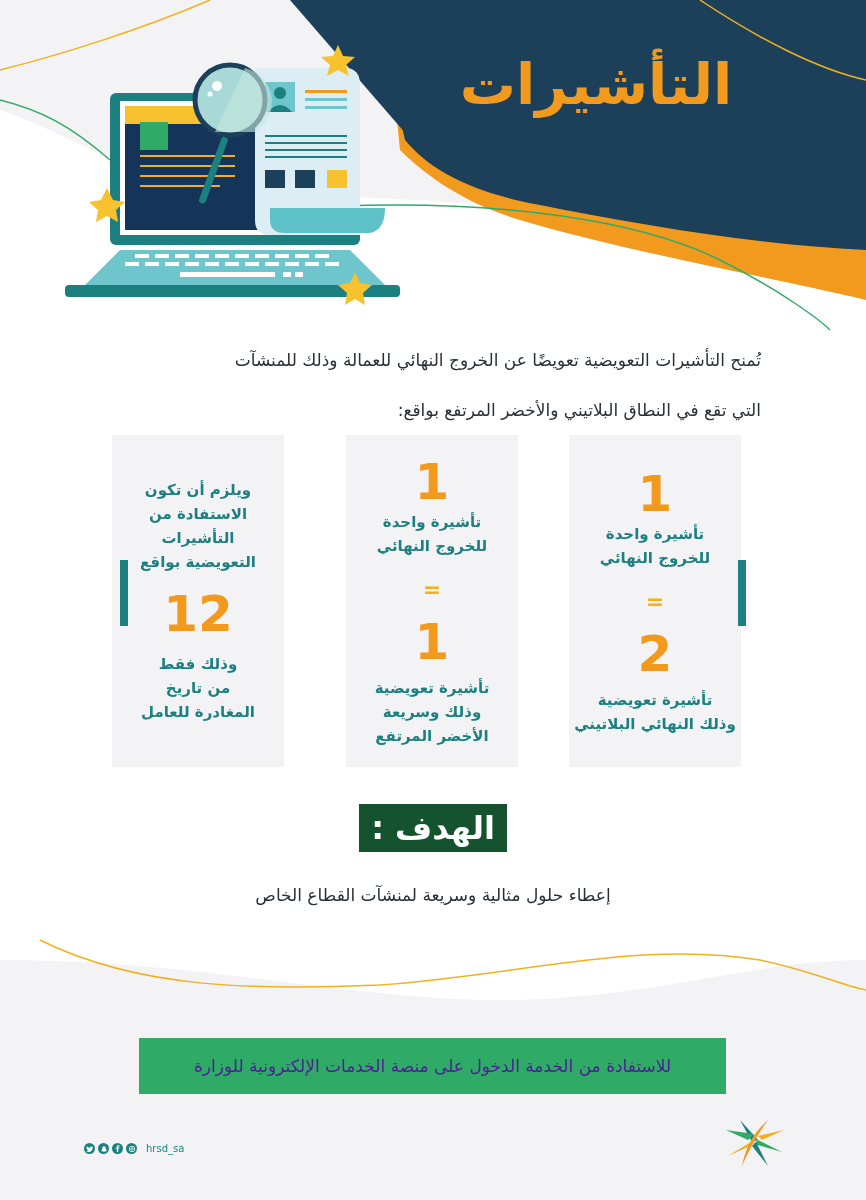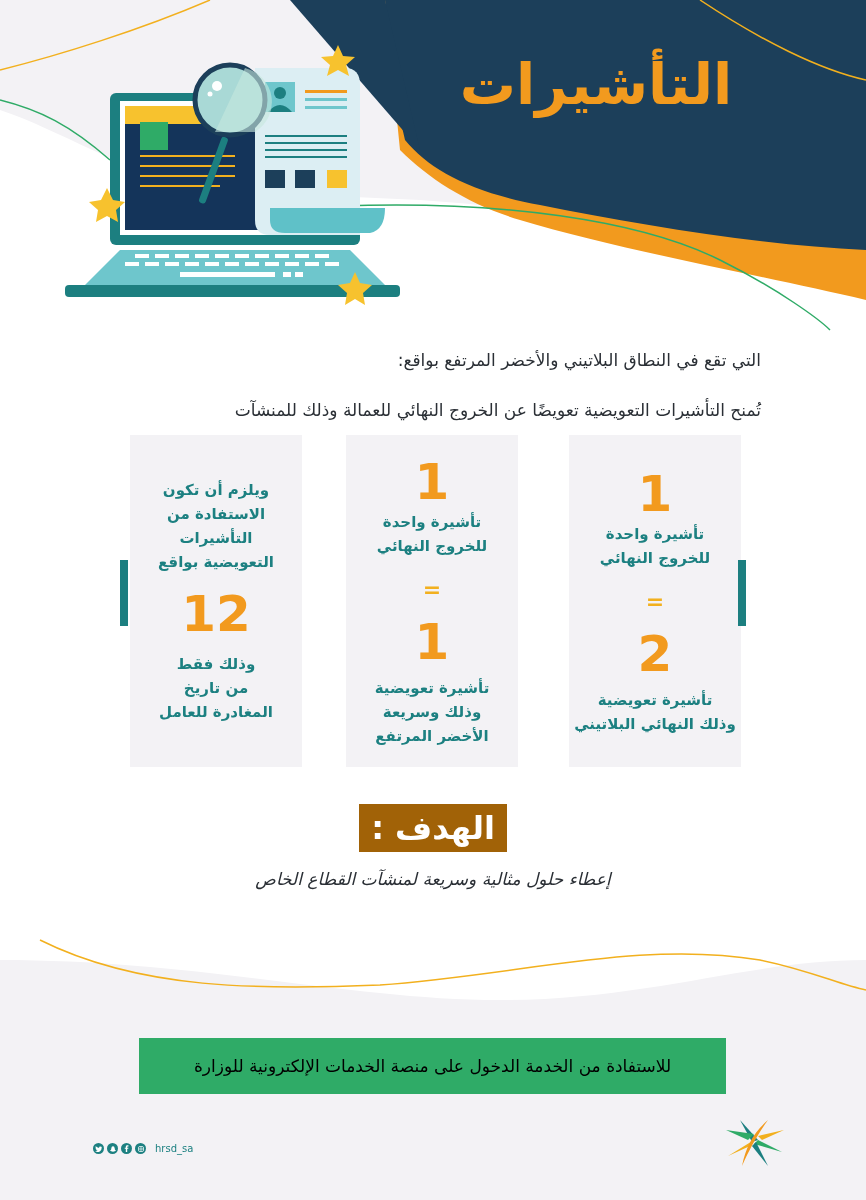--- a/index.html
+++ b/index.html
@@ -29,50 +29,50 @@
 
     .cards { position: absolute; top: 435px; left: 0; width: 866px; height: 332px; z-index: 3; }
     .card {
       position: absolute; top: 0; width: 172px; height: 332px;
       background: #f3f2f5; direction: rtl; text-align: center;
       display: flex; flex-direction: column; align-items: center; justify-content: center;
       font-family: "DejaVu Sans", sans-serif; color: #1c8081;
     }
     .card-1 { left: 569px; }
     .card-2 { left: 346px; }
-    .card-3 { left: 130px; }
+    .card-3 { left: 112px; }
     .card .num { font-size: 50px; font-weight: bold; color: #f29a1e; line-height: 56px; }
     .card .lbl { font-size: 15px; font-weight: bold; line-height: 24px; }
     .card .eq { font-size: 22px; font-weight: bold; color: #f2b01e; line-height: 20px; margin: 22px 0 14px; }
     .card .lbl-tight { margin-top: 6px; }
     .accent-bar { position: absolute; width: 8px; height: 66px; background: #1c7f80; z-index: 3; }
     .bar-right { left: 738px; top: 560px; }
     .bar-left { left: 120px; top: 560px; }
 
     .goal-tag {
       position: absolute; left: 359px; top: 804px; width: 148px; height: 48px;
-      background: #a16207; color: #ffffff; z-index: 3;
+      background: #14532d; color: #ffffff; z-index: 3;
       display: flex; align-items: center; justify-content: center; direction: rtl;
       font-family: "DejaVu Sans", sans-serif; font-weight: bold; font-size: 32px;
     }
     .goal-text {
       position: absolute; left: 160px; top: 866px; width: 546px; z-index: 3;
       direction: rtl; text-align: center;
       font-family: "DejaVu Sans", sans-serif; font-size: 17px; color: #2a2f35; line-height: 26px;
     }
-    .goal-text p { margin: 0; font-style: italic; }
+    .goal-text p { margin: 16px; }
 
     .cta-button {
       position: absolute; left: 139px; top: 1038px; width: 587px; height: 56px;
-      background: #2fab67; color: #000000; z-index: 3; border: none;
+      background: #2fab67; color: #4c1d95; z-index: 3; border: none;
       display: flex; align-items: center; justify-content: center; direction: rtl;
       font-family: "DejaVu Sans", sans-serif; font-size: 17px; cursor: pointer;
     }
 
-    .social { position: absolute; left: 93px; top: 1143px; display: flex; align-items: center; gap: 3px; z-index: 3; }
+    .social { position: absolute; left: 84px; top: 1143px; display: flex; align-items: center; gap: 3px; z-index: 3; }
     .social .ico {
       width: 11px; height: 11px; border-radius: 50%; background: #1c8081;
       display: inline-flex; align-items: center; justify-content: center;
     }
     .social .handle {
       margin-left: 6px; font-family: "DejaVu Sans", sans-serif; font-size: 10px; color: #1c8081;
     }
     .ministry-logo { position: absolute; left: 724px; top: 1118px; width: 62px; height: 52px; z-index: 3; }
   </style>
 </head>
@@ -152,22 +152,22 @@
   <polygon points="283,5 288,16 300,17 291,25 294,36 283,30 272,36 275,25 266,17 278,16" fill="#f7c22e"></polygon>
   <polygon points="52,148 58,160 70,162 61,170 63,182 52,176 41,182 43,170 34,162 46,160" fill="#f7c22e"></polygon>
   <polygon points="300,232 305,243 317,245 308,253 310,265 300,259 290,265 292,253 283,245 295,243" fill="#f7c22e"></polygon>
 </svg>
 
 <div class="title-block">
   <span class="title-line">التأشيرات</span>
 </div>
 
 <div class="intro">
+  <p>تُمنح التأشيرات التعويضية تعويضًا عن الخروج النهائي للعمالة وذلك للمنشآت</p>
   <p>التي تقع في النطاق البلاتيني والأخضر المرتفع بواقع:</p>
-  <p>تُمنح التأشيرات التعويضية تعويضًا عن الخروج النهائي للعمالة وذلك للمنشآت</p>
 </div>
 
 <div class="cards">
   <div class="card card-1">
     <div class="num">1</div>
     <div class="lbl">تأشيرة واحدة</div>
     <div class="lbl">للخروج النهائي</div>
     <div class="eq">=</div>
     <div class="num">2</div>
     <div class="lbl lbl-tight">تأشيرة تعويضية</div>

